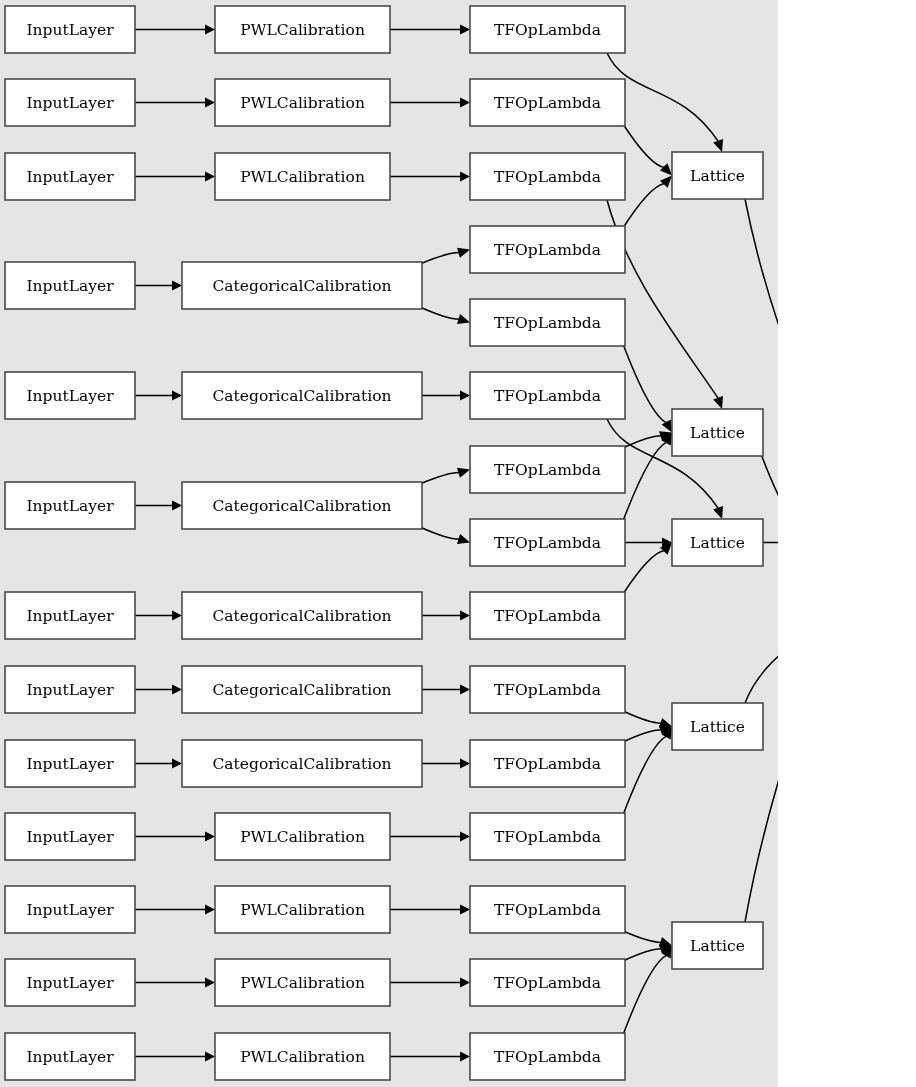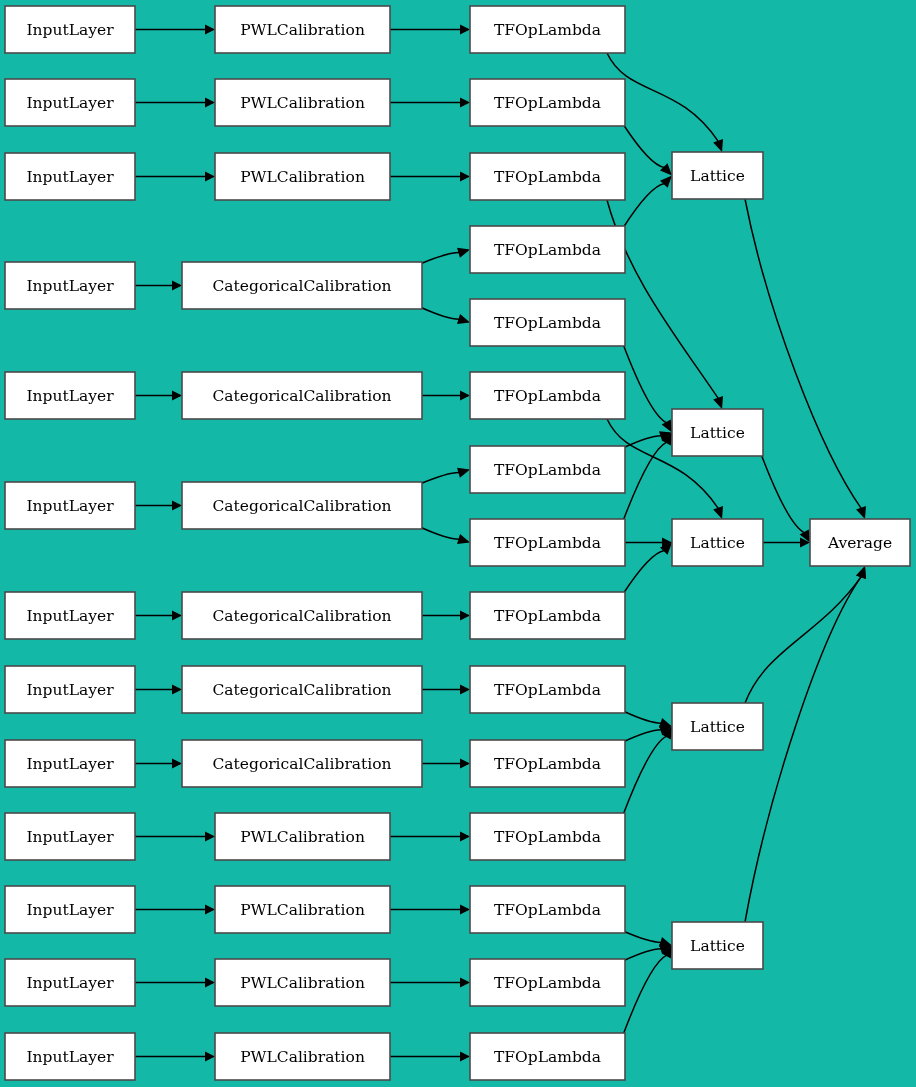--- a/index.html
+++ b/index.html
@@ -2,23 +2,23 @@
 <html><head>
 <meta charset="utf-8">
 <style>
   html, body {
     margin: 0;
     padding: 0;
     background: #ffffff;
   }
   #canvas-wrap {
     position: relative;
-    width: 916px;
+    width: 778px;
     height: 1087px;
-    background: #14b8a6;
+    background: #e5e5e5;
     overflow: hidden;
   }
   svg#graph {
     display: block;
     width: 916px;
     height: 1087px;
   }
   .node-box {
     fill: #ffffff;
     stroke: #4a4a4a;

